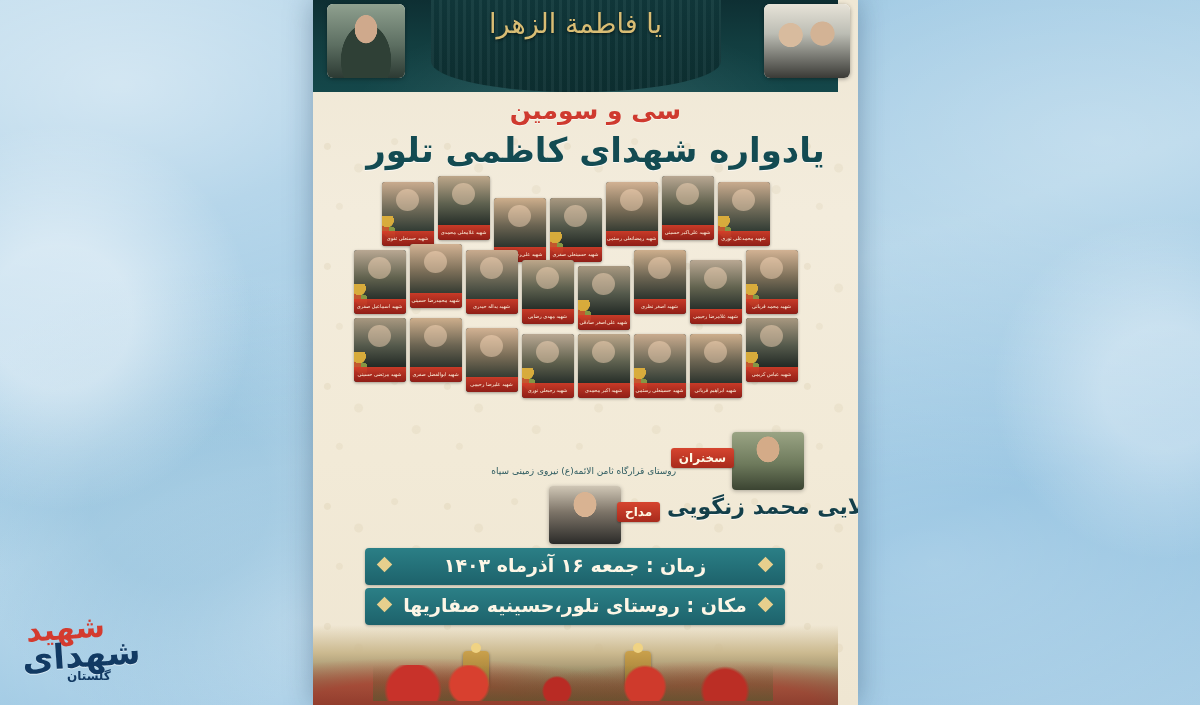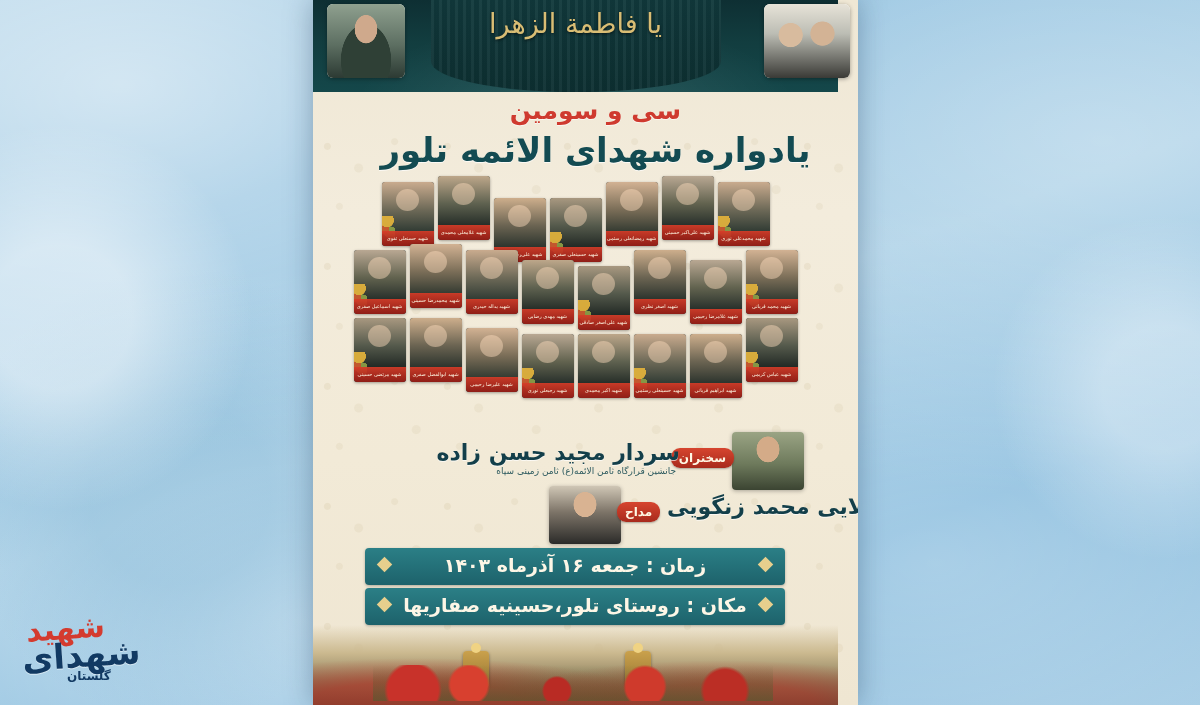--- a/index.html
+++ b/index.html
@@ -318,21 +318,21 @@
   .maddah-strip  .person-photo { left: 200px; }
 
   .role-badge {
     position: absolute;
     top: 16px;
     background: linear-gradient(180deg, #d6452f, #a82a1c);
     color: #fff7e4;
     font-size: 12px;
     font-weight: bold;
     padding: 3px 8px;
-    border-radius: 9px;
+    border-radius: 3px;
     box-shadow: 0 1px 2px rgba(0,0,0,0.3);
   }
   .speaker-strip .role-badge { right: 70px; }
   .maddah-strip  .role-badge { left: 268px; }
 
   .person-name {
     position: absolute;
     top: 8px;
     color: #133f4a;
     font-size: 22px;
@@ -451,21 +451,21 @@
 
     <div class="corner-portrait left">
       <div class="ph-face soleimani"></div>
     </div>
     <div class="corner-portrait right">
       <div class="ph-face leaders"></div>
     </div>
 
     <div class="headline-wrap">
       <div class="headline-small">سی و سومین</div>
-      <div class="headline-main">یادواره شهدای الائمه تلور</div>
+      <div class="headline-main">یادواره شهدای کاظمی تلور</div>
     </div>
 
     <div class="grid-area">
 
       <div class="grid-row r1">
         <div class="martyr up">
           <div class="face f1"></div>
           <div class="flower"></div>
           <div class="nameplate">شهید محمدعلی نوری</div>
         </div>
@@ -574,22 +574,21 @@
         </div>
       </div>
 
     </div>
 
     <div class="person-strip speaker-strip">
       <div class="person-photo">
         <div class="ph-face speaker"></div>
       </div>
       <div class="role-badge">سخنران</div>
-      <div class="person-name">سردار مجید حسن زاده</div>
-      <div class="person-title">جانشین قرارگاه ثامن الائمه(ع) ثامن زمینی سپاه</div>
+      <div class="person-title">روستای قرارگاه ثامن الائمه(ع) نیروی زمینی سپاه</div>
     </div>
 
     <div class="person-strip maddah-strip">
       <div class="person-photo">
         <div class="ph-face maddah"></div>
       </div>
       <div class="role-badge">مداح</div>
       <div class="person-name">کربلایی محمد زنگویی</div>
     </div>
 

